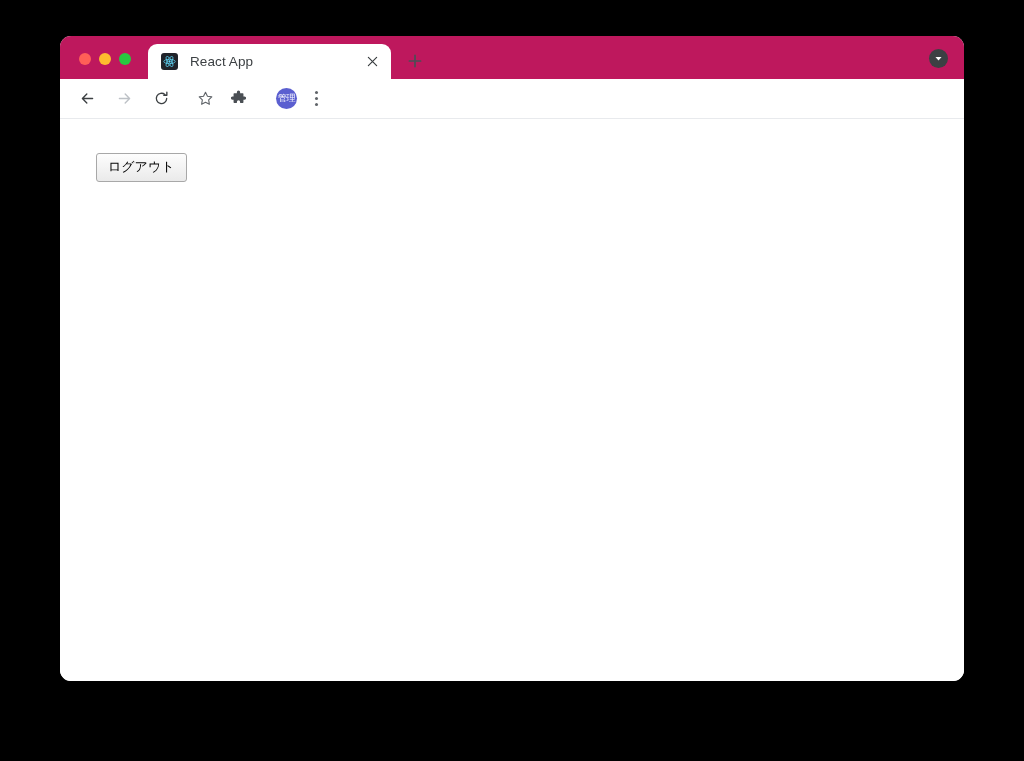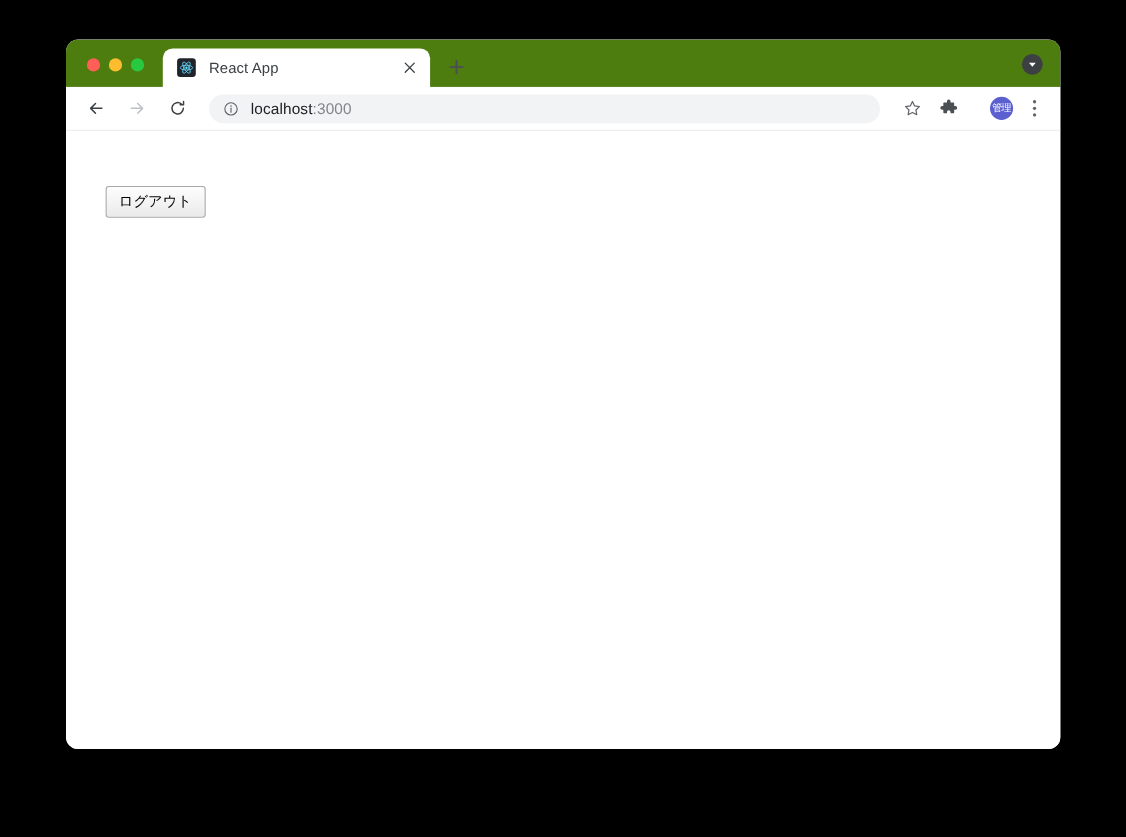--- a/index.html
+++ b/index.html
@@ -30,21 +30,21 @@
     background: #ffffff;
     overflow: hidden;
     display: flex;
     flex-direction: column;
   }
 
   
   .tab-strip {
     position: relative;
     height: 43px;
-    background: #4d7c0f;
+    background: #be185d;
     display: flex;
     align-items: flex-end;
     flex: 0 0 auto;
   }
 
   .traffic-lights {
     display: flex;
     align-items: center;
     gap: 8px;
     padding: 0 0 14px 19px;
@@ -233,21 +233,21 @@
   }
   .page-heading {
     margin: 0;
     font-size: 32px;
     font-weight: bold;
     color: #000000;
     line-height: 1.2;
     letter-spacing: 0.5px;
   }
   .logout-button {
-    margin-top: 29px;
+    margin-top: 13px;
     font-family: "Liberation Sans", "DejaVu Sans", sans-serif;
     font-size: 13px;
     color: #000000;
     background: linear-gradient(#fdfdfd, #eaeaea);
     border: 1px solid #a8a8a8;
     border-radius: 3px;
     padding: 6px 11px;
     line-height: 1.15;
     cursor: default;
     display: inline-block;
@@ -314,30 +314,20 @@
         </svg>
       </div>
 
       <div class="nav-btn">
         <svg width="17" height="17" viewBox="0 0 20 20" aria-hidden="true">
           <path d="M16.1 10 A6.1 6.1 0 1 1 14 5.3" fill="none" stroke="#3c4043" stroke-width="1.6" stroke-linecap="round"></path>
           <path d="M16.3 2.6 V6.2 H12.7" fill="none" stroke="#3c4043" stroke-width="1.6" stroke-linecap="round" stroke-linejoin="round"></path>
         </svg>
       </div>
 
-      <div class="omnibox">
-        <span class="omnibox-info">
-          <svg width="14" height="14" viewBox="0 0 16 16" aria-hidden="true">
-            <circle cx="8" cy="8" r="6.4" fill="none" stroke="#5f6368" stroke-width="1.15"></circle>
-            <circle cx="8" cy="5" r="0.85" fill="#5f6368"></circle>
-            <path d="M8 7.2 V11.4" stroke="#5f6368" stroke-width="1.15" stroke-linecap="round"></path>
-          </svg>
-        </span>
-        <span class="omnibox-url"><span>localhost</span><span class="url-port">:3000</span></span>
-      </div>
 
       <div class="tb-icon">
         <svg width="17" height="17" viewBox="0 0 20 20" aria-hidden="true">
           <path d="M10 2.6 L12.3 7.4 L17.4 8.1 L13.7 11.7 L14.6 16.8 L10 14.4 L5.4 16.8 L6.3 11.7 L2.6 8.1 L7.7 7.4 Z" fill="none" stroke="#5f6368" stroke-width="1.3" stroke-linejoin="round"></path>
         </svg>
       </div>
 
       <div class="tb-icon">
         <svg width="17" height="17" viewBox="0 0 20 20" aria-hidden="true">
           <path d="M8.1 2.4 a1.9 1.9 0 0 1 3.8 0 v1.3 h3.1 a0.8 0.8 0 0 1 0.8 0.8 v3.1 h1.3 a1.9 1.9 0 0 1 0 3.8 h-1.3 v3.1 a0.8 0.8 0 0 1 -0.8 0.8 h-3.1 v-1.3 a1.9 1.9 0 0 0 -3.8 0 v1.3 h-3.1 a0.8 0.8 0 0 1 -0.8 -0.8 v-3.1 h-1.3 a1.9 1.9 0 0 1 0 -3.8 h1.3 v-3.1 a0.8 0.8 0 0 1 0.8 -0.8 h3.1 z" fill="#4a4f54"></path>

